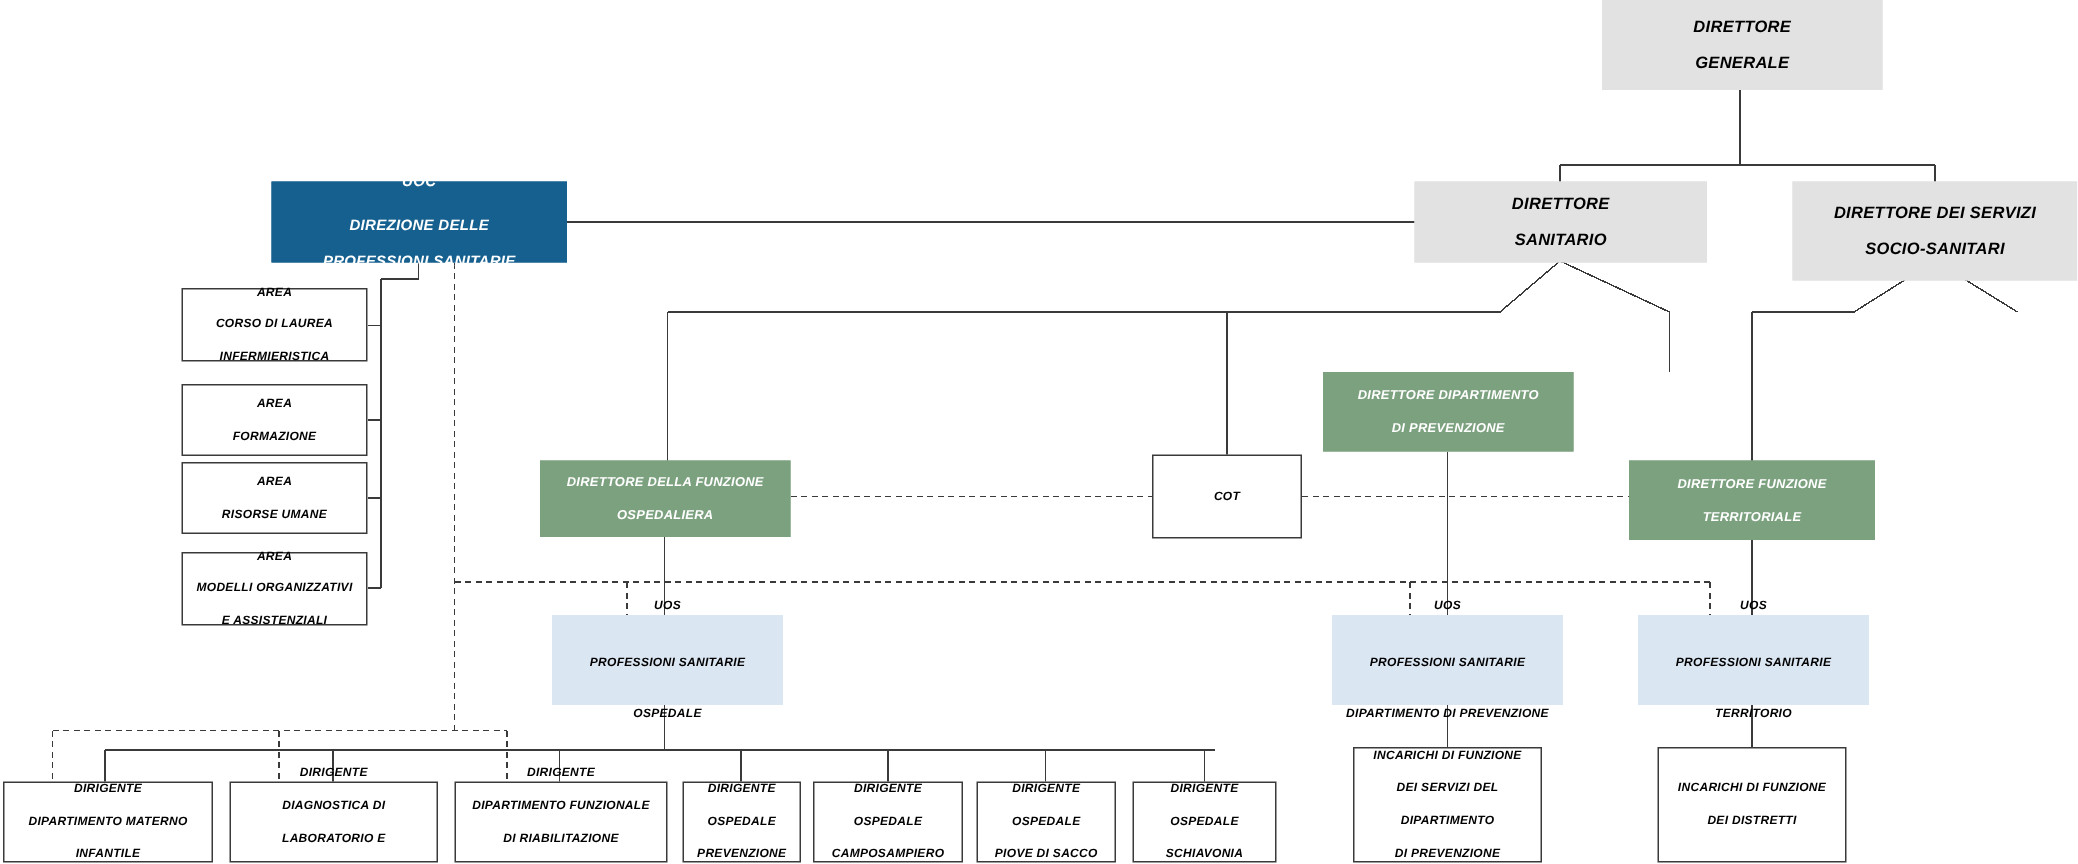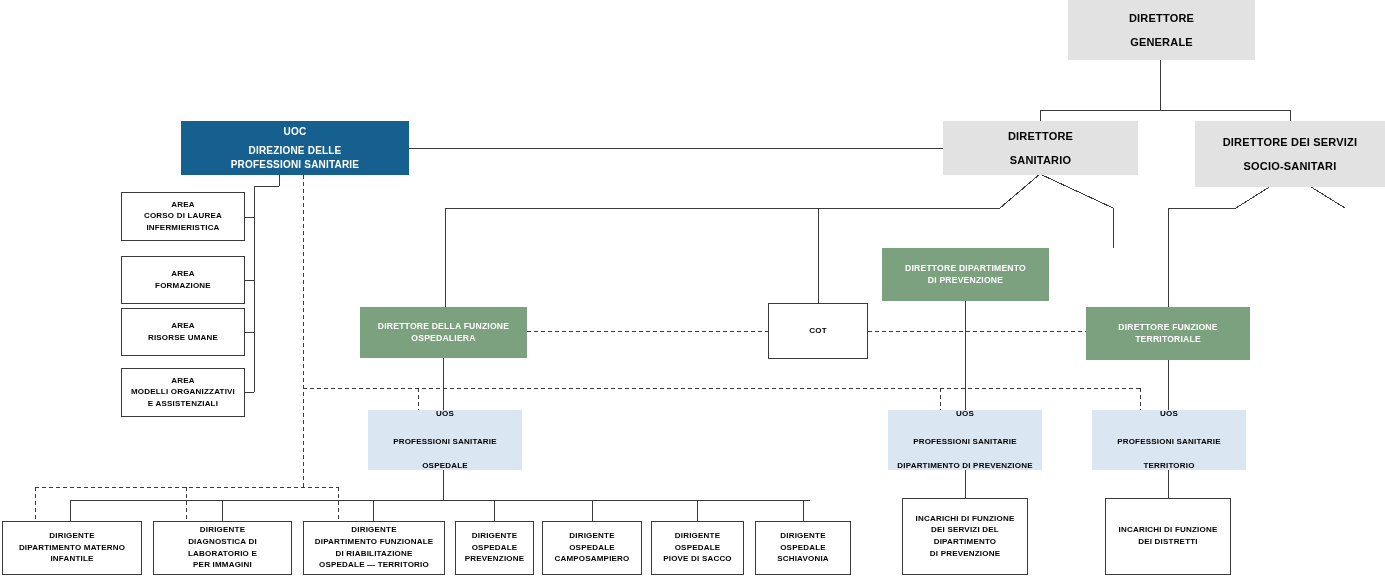--- a/index.html
+++ b/index.html
@@ -1,34 +1,34 @@
 <!DOCTYPE html>
 <html><head>
 <meta charset="utf-8">
 <style>
   html,body{margin:0;padding:0;background:#ffffff;}
   body{font-family:"Liberation Sans","DejaVu Sans",sans-serif;}
-  #canvas{position:relative;width:1385px;height:576px;background:#ffffff;overflow:hidden;}
+  #canvas{position:relative;width:1385px;height:576px;background:#ffffff;overflow:hidden;font-style:italic;}
   svg.lines{position:absolute;left:0;top:0;width:1385px;height:576px;pointer-events:none;}
   .node{position:absolute;box-sizing:border-box;display:flex;flex-direction:column;
         align-items:center;justify-content:center;text-align:center;
         font-weight:bold;letter-spacing:.2px;line-height:1.32;}
   .node .ln{display:block;white-space:nowrap;}
   
   .v-grey{background:#e2e2e2;border:1px solid #e2e2e2;color:#000;}
   .v-blue{background:#16608f;border:1px solid #16608f;color:#ffffff;}
   .v-green{background:#7ca17f;border:1px solid #7ca17f;color:#ffffff;}
   .v-lightblue{background:#dbe6f3;border:1px solid #dbe6f3;color:#000;gap:12px;}
   .v-white{background:#ffffff;border:1px solid #3a3a3a;color:#000;}
   .fs11{font-size:11px;}
   .fs10{font-size:10px;}
   .fs9{font-size:8.6px;}
   .fs8{font-size:8px;}
   .gap1 .ln+.ln{margin-top:9px;}
-  .gap2 .ln+.ln{margin-top:1px;}
+  .gap2 .ln+.ln{margin-top:11px;}
 </style>
 </head>
 <body>
 
 <div id="canvas">
 
   <svg class="lines" viewBox="0 0 1385 576">
     <g stroke="#3a3a3a" stroke-width="1" fill="none" shape-rendering="crispEdges">
 
       <path d="M1160,60 L1160,110"></path>
@@ -109,21 +109,21 @@
   <div class="node v-grey fs11 gap1" style="left:943px;top:121px;width:195px;height:54px;">
     <span class="ln">DIRETTORE</span>
     <span class="ln">SANITARIO</span>
   </div>
 
   <div class="node v-grey fs11 gap1" style="left:1195px;top:121px;width:190px;height:66px;">
     <span class="ln">DIRETTORE DEI SERVIZI</span>
     <span class="ln">SOCIO-SANITARI</span>
   </div>
 
-  <div class="node v-blue fs10 gap2" style="left:181px;top:121px;width:228px;height:54px;">
+  <div class="node v-blue fs10 gap2" style="left:181px;top:121px;width:197px;height:54px;">
     <span class="ln" style="margin-bottom:5px;">UOC</span>
     <span class="ln">DIREZIONE DELLE</span>
     <span class="ln">PROFESSIONI SANITARIE</span>
   </div>
 
   <div class="node v-white fs8 gap2" style="left:121px;top:192px;width:124px;height:49px;">
     <span class="ln">AREA</span>
     <span class="ln">CORSO DI LAUREA</span>
     <span class="ln">INFERMIERISTICA</span>
   </div>

